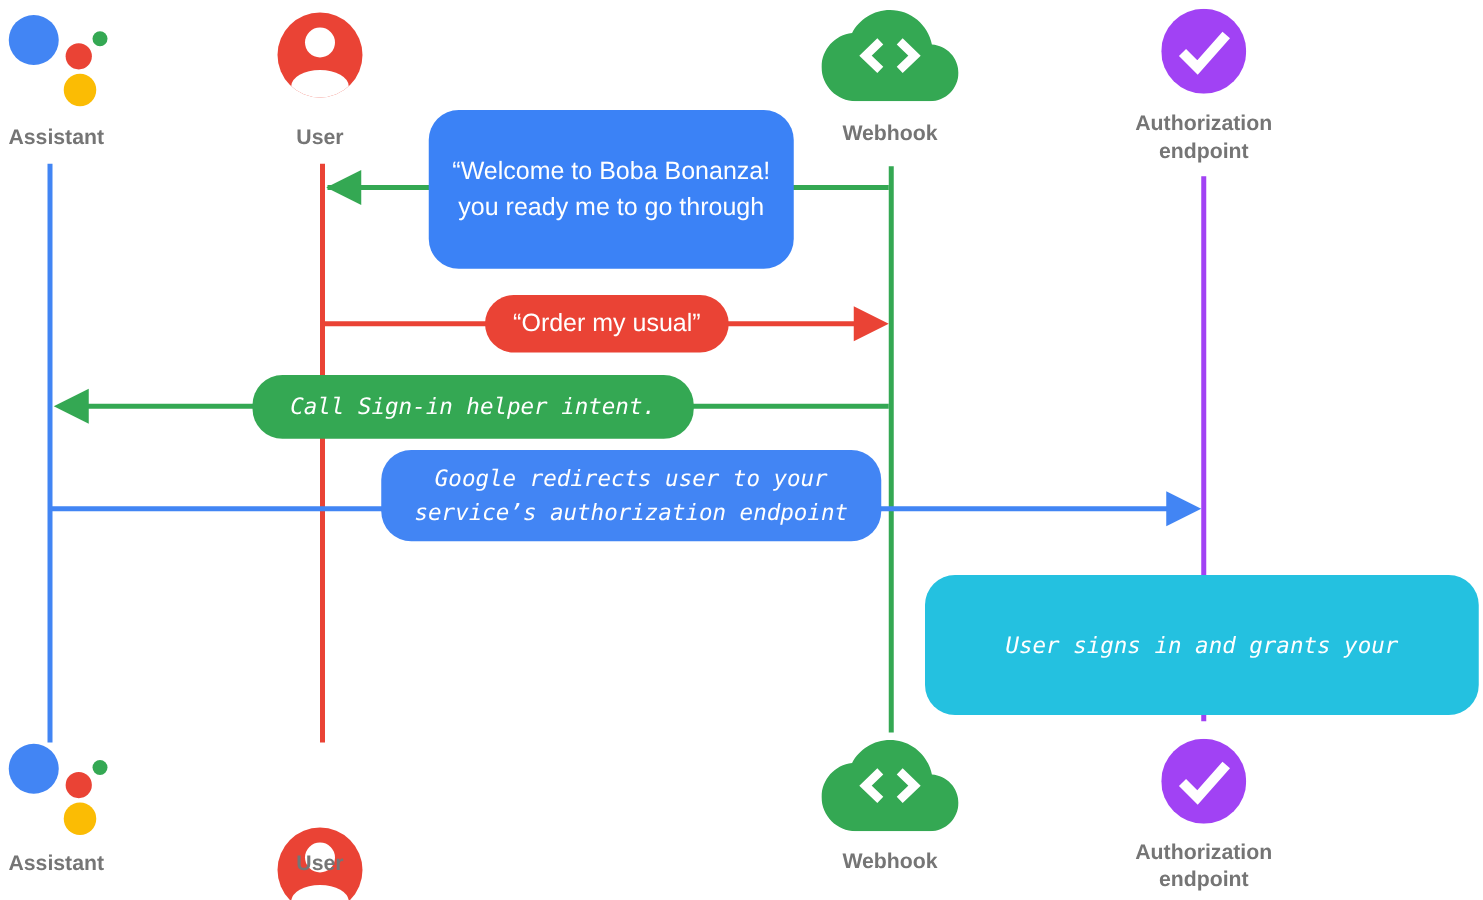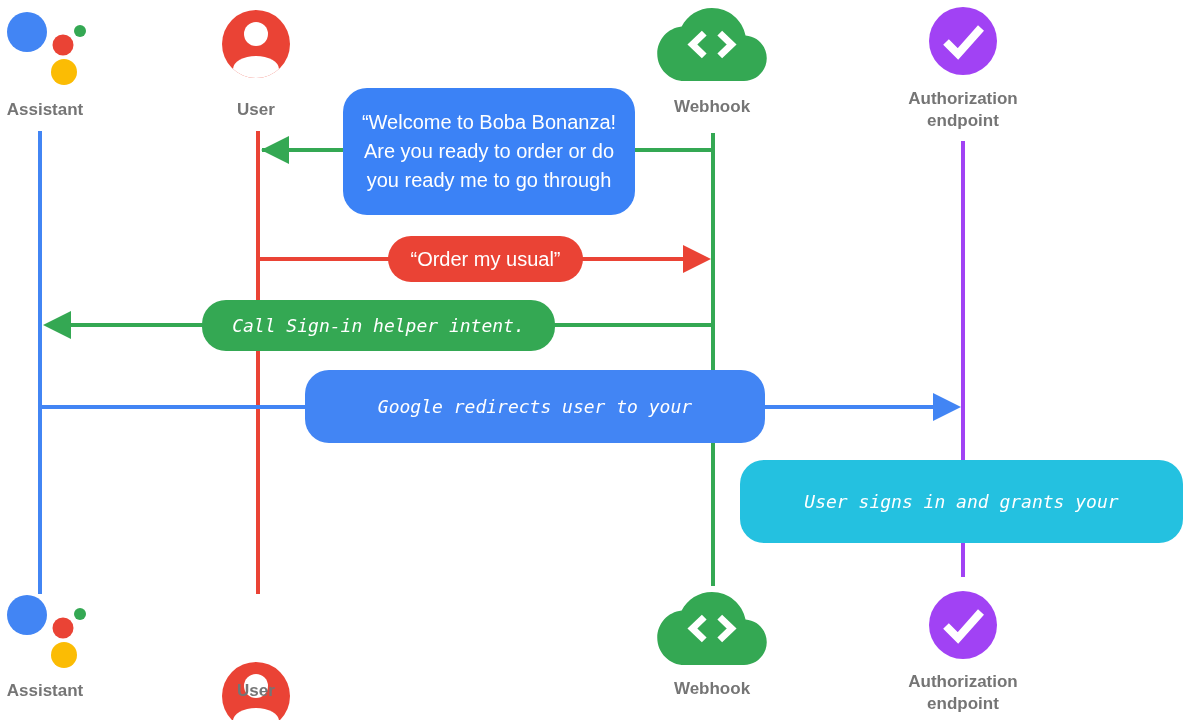--- a/index.html
+++ b/index.html
@@ -49,37 +49,37 @@
   <div class="arrow-head head-right" style="left:683px;top:245px;border-left-color:#EA4335;"></div>
 
   <div class="arrow-line" style="left:70px;top:323px;width:641px;background:#34A853;"></div>
   <div class="arrow-head head-left" style="left:43px;top:311px;border-right-color:#34A853;"></div>
 
   <div class="arrow-line" style="left:40px;top:405px;width:894px;background:#4285F4;"></div>
   <div class="arrow-head head-right" style="left:933px;top:393px;border-left-color:#4285F4;"></div>
 
   <div class="msg-box sans-msg" style="left:343px;top:88px;width:292px;height:127px;background:#3b82f6;">
     <div class="msg-line">“Welcome to Boba Bonanza!</div>
-    <div class="msg-line">Are you ready to order or do</div>
     <div class="msg-line">you ready me to go through</div>
   </div>
 
   <div class="msg-box mono-msg" style="left:202px;top:300px;width:353px;height:51px;background:#34A853;">
     <div class="msg-line">Call Sign-in helper intent.</div>
   </div>
 
   <div class="msg-box sans-msg" style="left:388px;top:236px;width:195px;height:46px;border-radius:23px;background:#EA4335;">
     <div class="msg-line">“Order my usual”</div>
   </div>
 
-  <div class="msg-box mono-msg" style="left:305px;top:370px;width:460px;height:73px;background:#4285F4;">
+  <div class="msg-box mono-msg" style="left:305px;top:360px;width:400px;height:73px;background:#4285F4;">
     <div class="msg-line">Google redirects user to your</div>
+    <div class="msg-line">service’s authorization endpoint</div>
   </div>
 
-  <div class="msg-box mono-msg" style="left:740px;top:460px;width:443px;height:83px;background:#24C1E0;">
+  <div class="msg-box mono-msg" style="left:740px;top:460px;width:443px;height:112px;background:#24C1E0;">
     <div class="msg-line">User signs in and grants your</div>
   </div>
 
   <svg class="icon" style="left:0px;top:5px;" width="90" height="90" viewBox="0 0 90 90">
     <circle cx="27" cy="27" r="20" fill="#4285F4"></circle>
     <circle cx="80" cy="26" r="6" fill="#34A853"></circle>
     <circle cx="63" cy="40" r="10.5" fill="#EA4335"></circle>
     <circle cx="64" cy="67" r="13" fill="#FBBC04"></circle>
   </svg>
 

